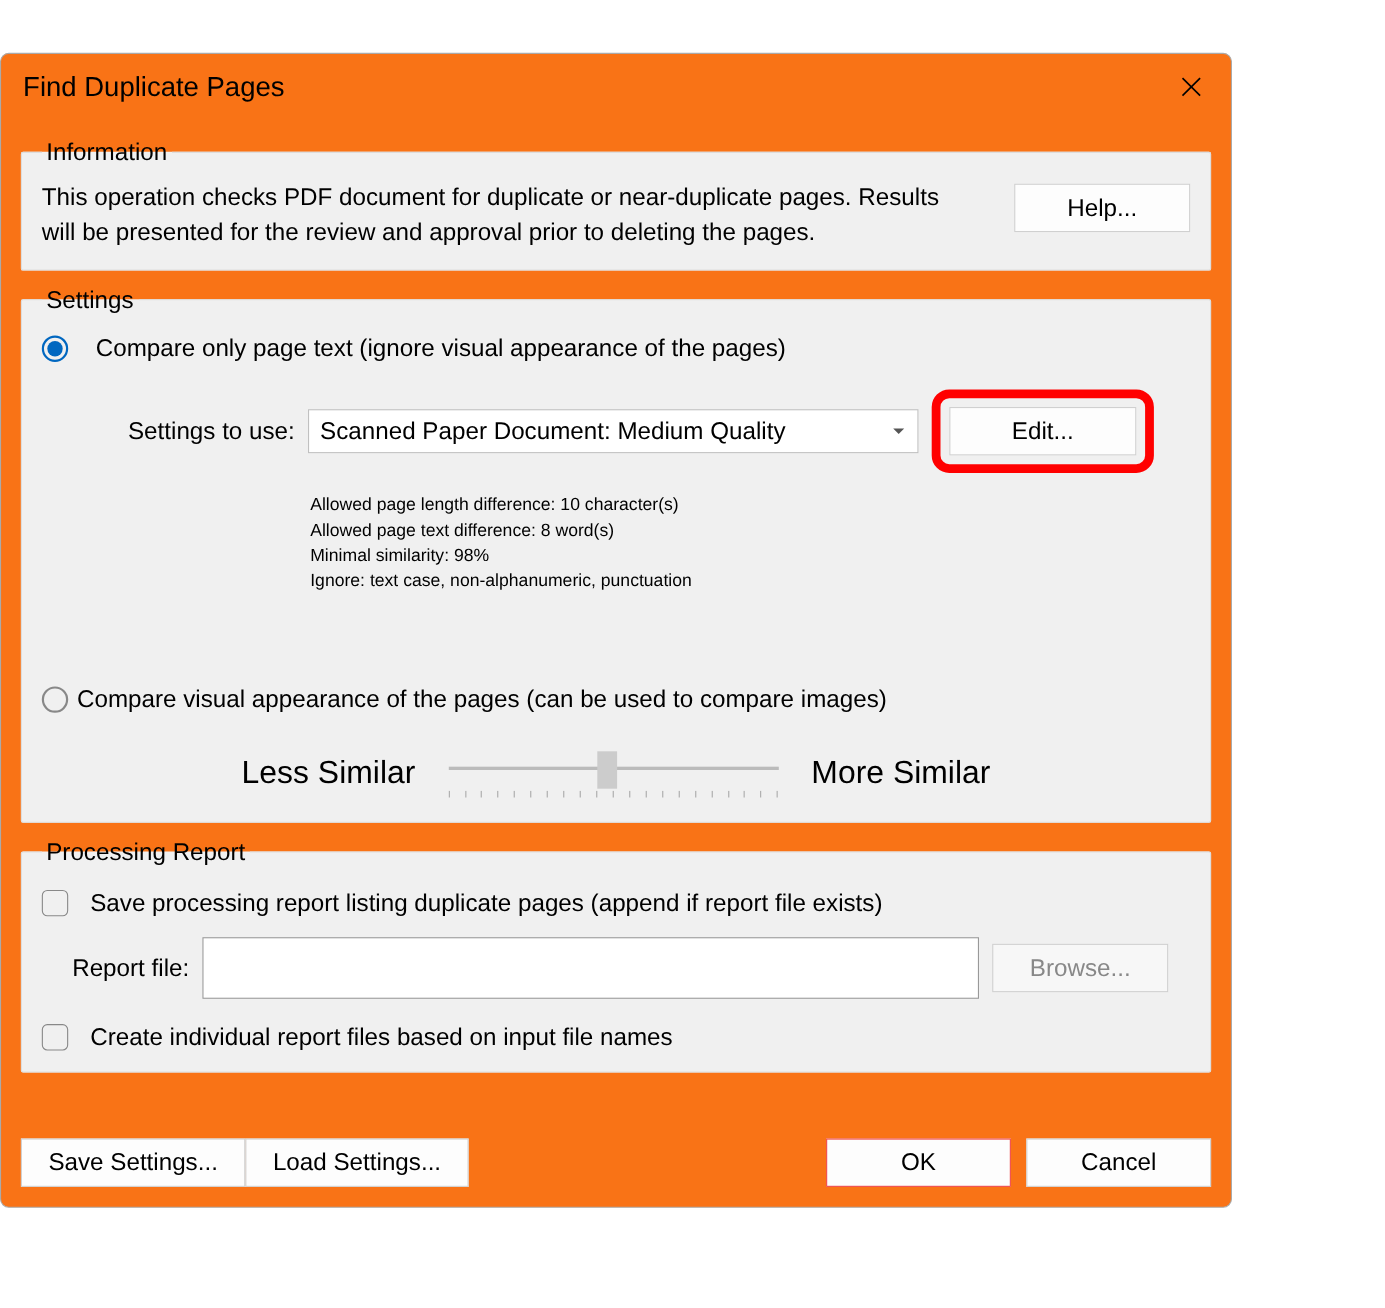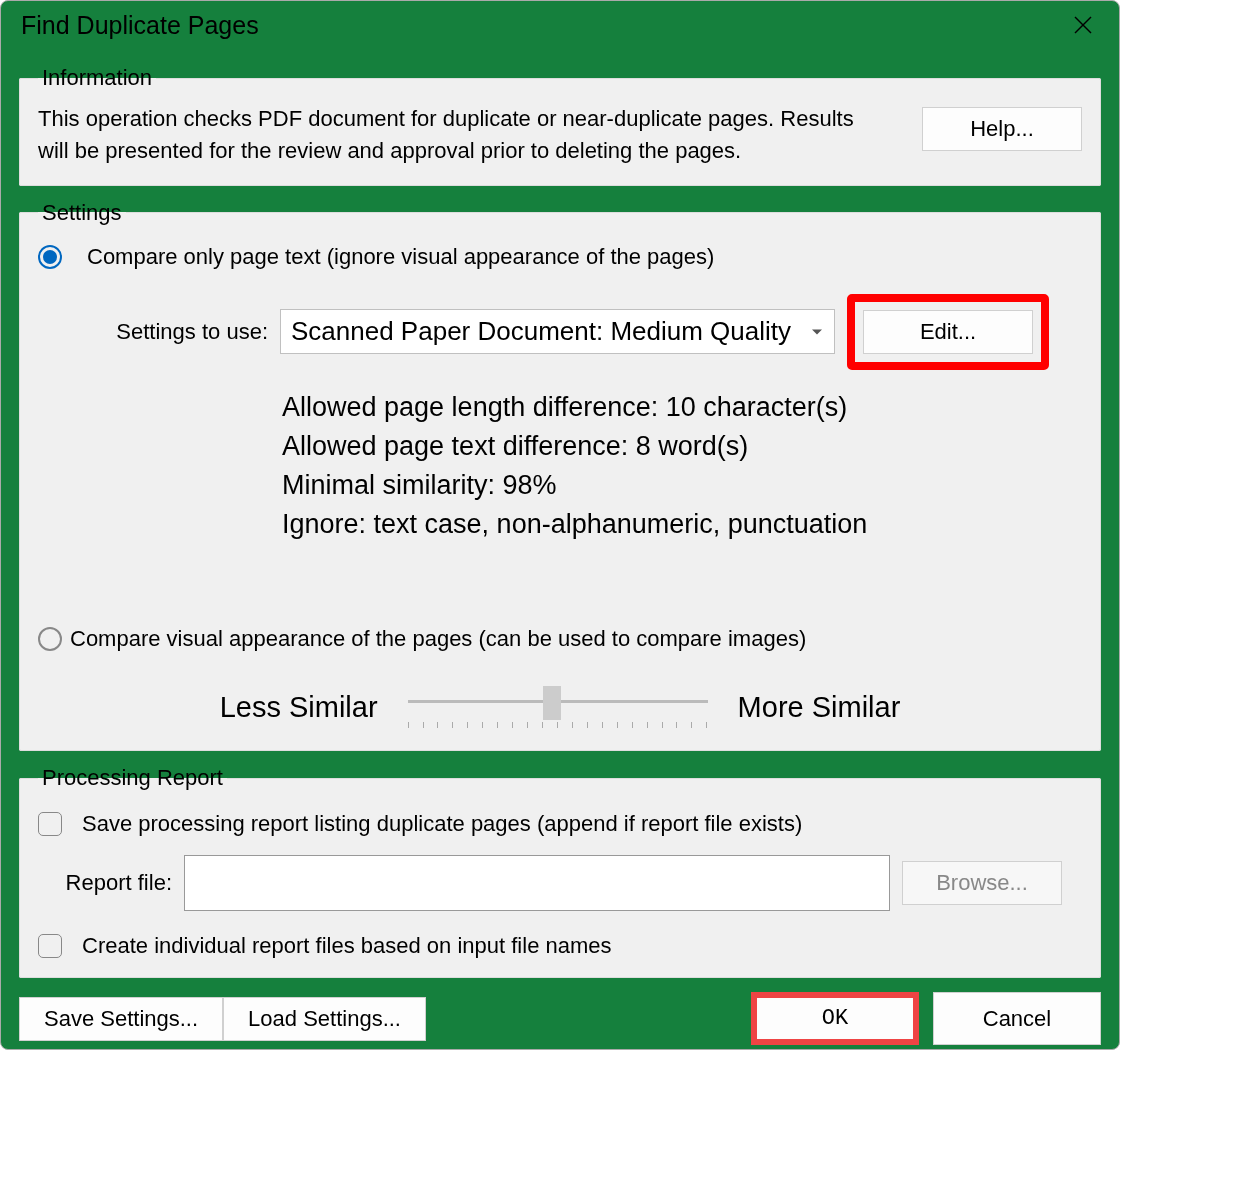--- a/index.html
+++ b/index.html
@@ -12,26 +12,27 @@
   font-family: "Segoe UI", Tahoma, sans-serif;
   background: #fff;
   width: 1259px;
   height: 1189px;
   overflow: hidden;
 }
 
 .dialog {
   width: 1120px;
   height: 1050px;
-  background: #15803d;
+  background: #f97316;
   border: 1px solid #aaa;
   border-radius: 8px;
   position: relative;
   display: flex;
   flex-direction: column;
+  margin-top: 48px;
 }
 
 .titlebar {
   display: flex;
   align-items: center;
   justify-content: space-between;
   padding: 8px 20px 6px 20px;
   height: 58px;
 }
 
@@ -106,22 +107,21 @@
   width: 152px;
   margin-top: 4px;
 }
 
 .btn-disabled {
   color: #888;
   background: #f7f7f7;
 }
 
 .btn-primary {
-  border: 6px solid #ef4444;
-  font-family: Liberation Mono, monospace;
+  border: 1px solid #ef4444;
 }
 
 .radio-row {
   display: flex;
   align-items: center;
   gap: 25px;
   margin-top: 6px;
 }
 
 .radio {
@@ -167,53 +167,53 @@
   width: 190px;
   text-align: right;
 }
 
 .dropdown {
   flex: 1;
   max-width: 555px;
   background: #fff;
   border: 1px solid #c0c0c0;
   padding: 6px 32px 6px 10px;
-  font-size: 26px;
+  font-size: 22px;
   position: relative;
   cursor: pointer;
 }
 
 .dropdown::after {
   content: "";
   position: absolute;
   right: 12px;
   top: 50%;
   transform: translateY(-50%);
   width: 0;
   height: 0;
   border-left: 5px solid transparent;
   border-right: 5px solid transparent;
   border-top: 5px solid #555;
 }
 
 .highlight-box {
   border: 8px solid #ff0000;
-  border-radius: 5px;
+  border-radius: 16px;
   padding: 8px;
   display: inline-block;
 }
 
 .edit-btn {
   width: 170px;
 }
 
 .settings-details {
   margin-left: 244px;
   margin-top: 18px;
-  font-size: 27px;
+  font-size: 16px;
   line-height: 1.45;
 }
 
 .radio-row2 {
   display: flex;
   align-items: center;
   gap: 8px;
   margin-top: 82px;
 }
 

